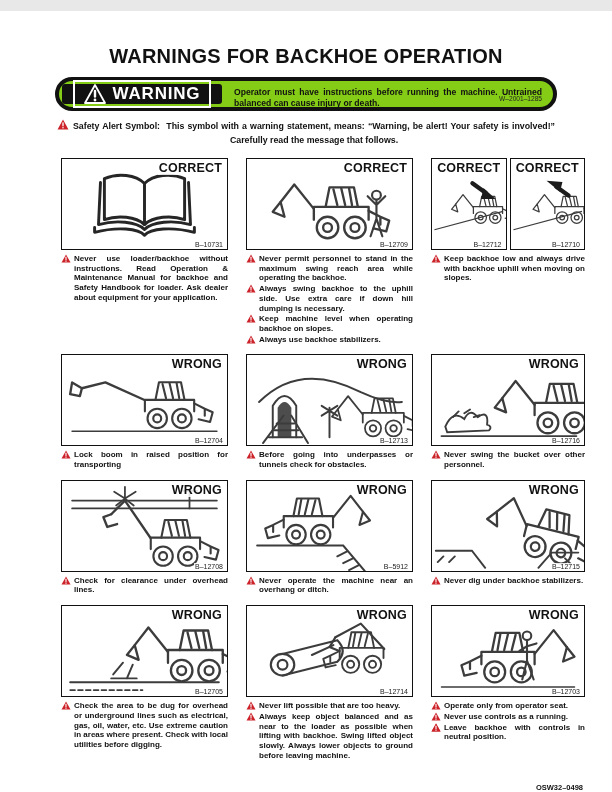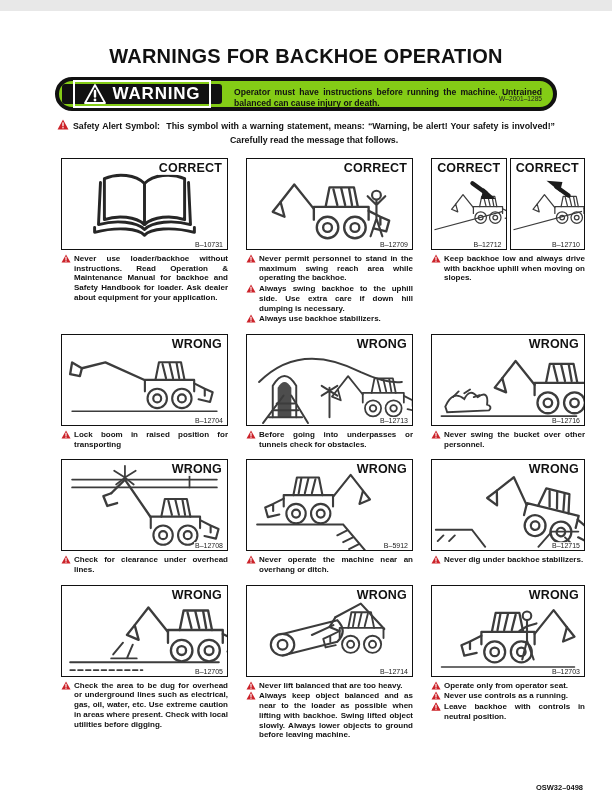--- a/index.html
+++ b/index.html
@@ -193,20 +193,29 @@
   </span>
 <span>Always swing backhoe to the uphill side. Use extra care if down hill dumping is necessary.</span></li>
           <li class="note">
   <span class="tri-red">
     <svg width="10" height="9" viewBox="0 0 22 20">
       <path d="M11 1 L21 19 H1 Z" fill="#cc2229"></path>
       <path d="M11 7 v5.5" stroke="#fff" stroke-width="2.4" stroke-linecap="round"></path>
       <circle cx="11" cy="16" r="1.4" fill="#fff"></circle>
     </svg>
   </span>
+<span>Keep machine level when operating backhoe on slopes.</span></li>
+          <li class="note">
+  <span class="tri-red">
+    <svg width="10" height="9" viewBox="0 0 22 20">
+      <path d="M11 1 L21 19 H1 Z" fill="#cc2229"></path>
+      <path d="M11 7 v5.5" stroke="#fff" stroke-width="2.4" stroke-linecap="round"></path>
+      <circle cx="11" cy="16" r="1.4" fill="#fff"></circle>
+    </svg>
+  </span>
 <span>Always use backhoe stabilizers.</span></li>
         </ul>
   </section>
 
   <section class="panel">
     <div class="img-row">
           <div class="img-box">
             <div class="verdict center">CORRECT</div>
   <svg viewBox="0 0 120 92" preserveAspectRatio="xMidYMid meet" class="art">
     <path d="M4 88 L116 58" fill="none" stroke="#3c3c3c" stroke-width="2"></path>
@@ -463,21 +472,21 @@
         </div>
     <ul class="notes">
           <li class="note">
   <span class="tri-red">
     <svg width="10" height="9" viewBox="0 0 22 20">
       <path d="M11 1 L21 19 H1 Z" fill="#cc2229"></path>
       <path d="M11 7 v5.5" stroke="#fff" stroke-width="2.4" stroke-linecap="round"></path>
       <circle cx="11" cy="16" r="1.4" fill="#fff"></circle>
     </svg>
   </span>
-<span>Never lift balanced that are too heavy.</span></li>
+<span>Never lift possible that are too heavy.</span></li>
           <li class="note">
   <span class="tri-red">
     <svg width="10" height="9" viewBox="0 0 22 20">
       <path d="M11 1 L21 19 H1 Z" fill="#cc2229"></path>
       <path d="M11 7 v5.5" stroke="#fff" stroke-width="2.4" stroke-linecap="round"></path>
       <circle cx="11" cy="16" r="1.4" fill="#fff"></circle>
     </svg>
   </span>
 <span>Always keep object balanced and as near to the loader as possible when lifting with backhoe. Swing lifted object slowly. Always lower objects to ground before leaving machine.</span></li>
         </ul>

